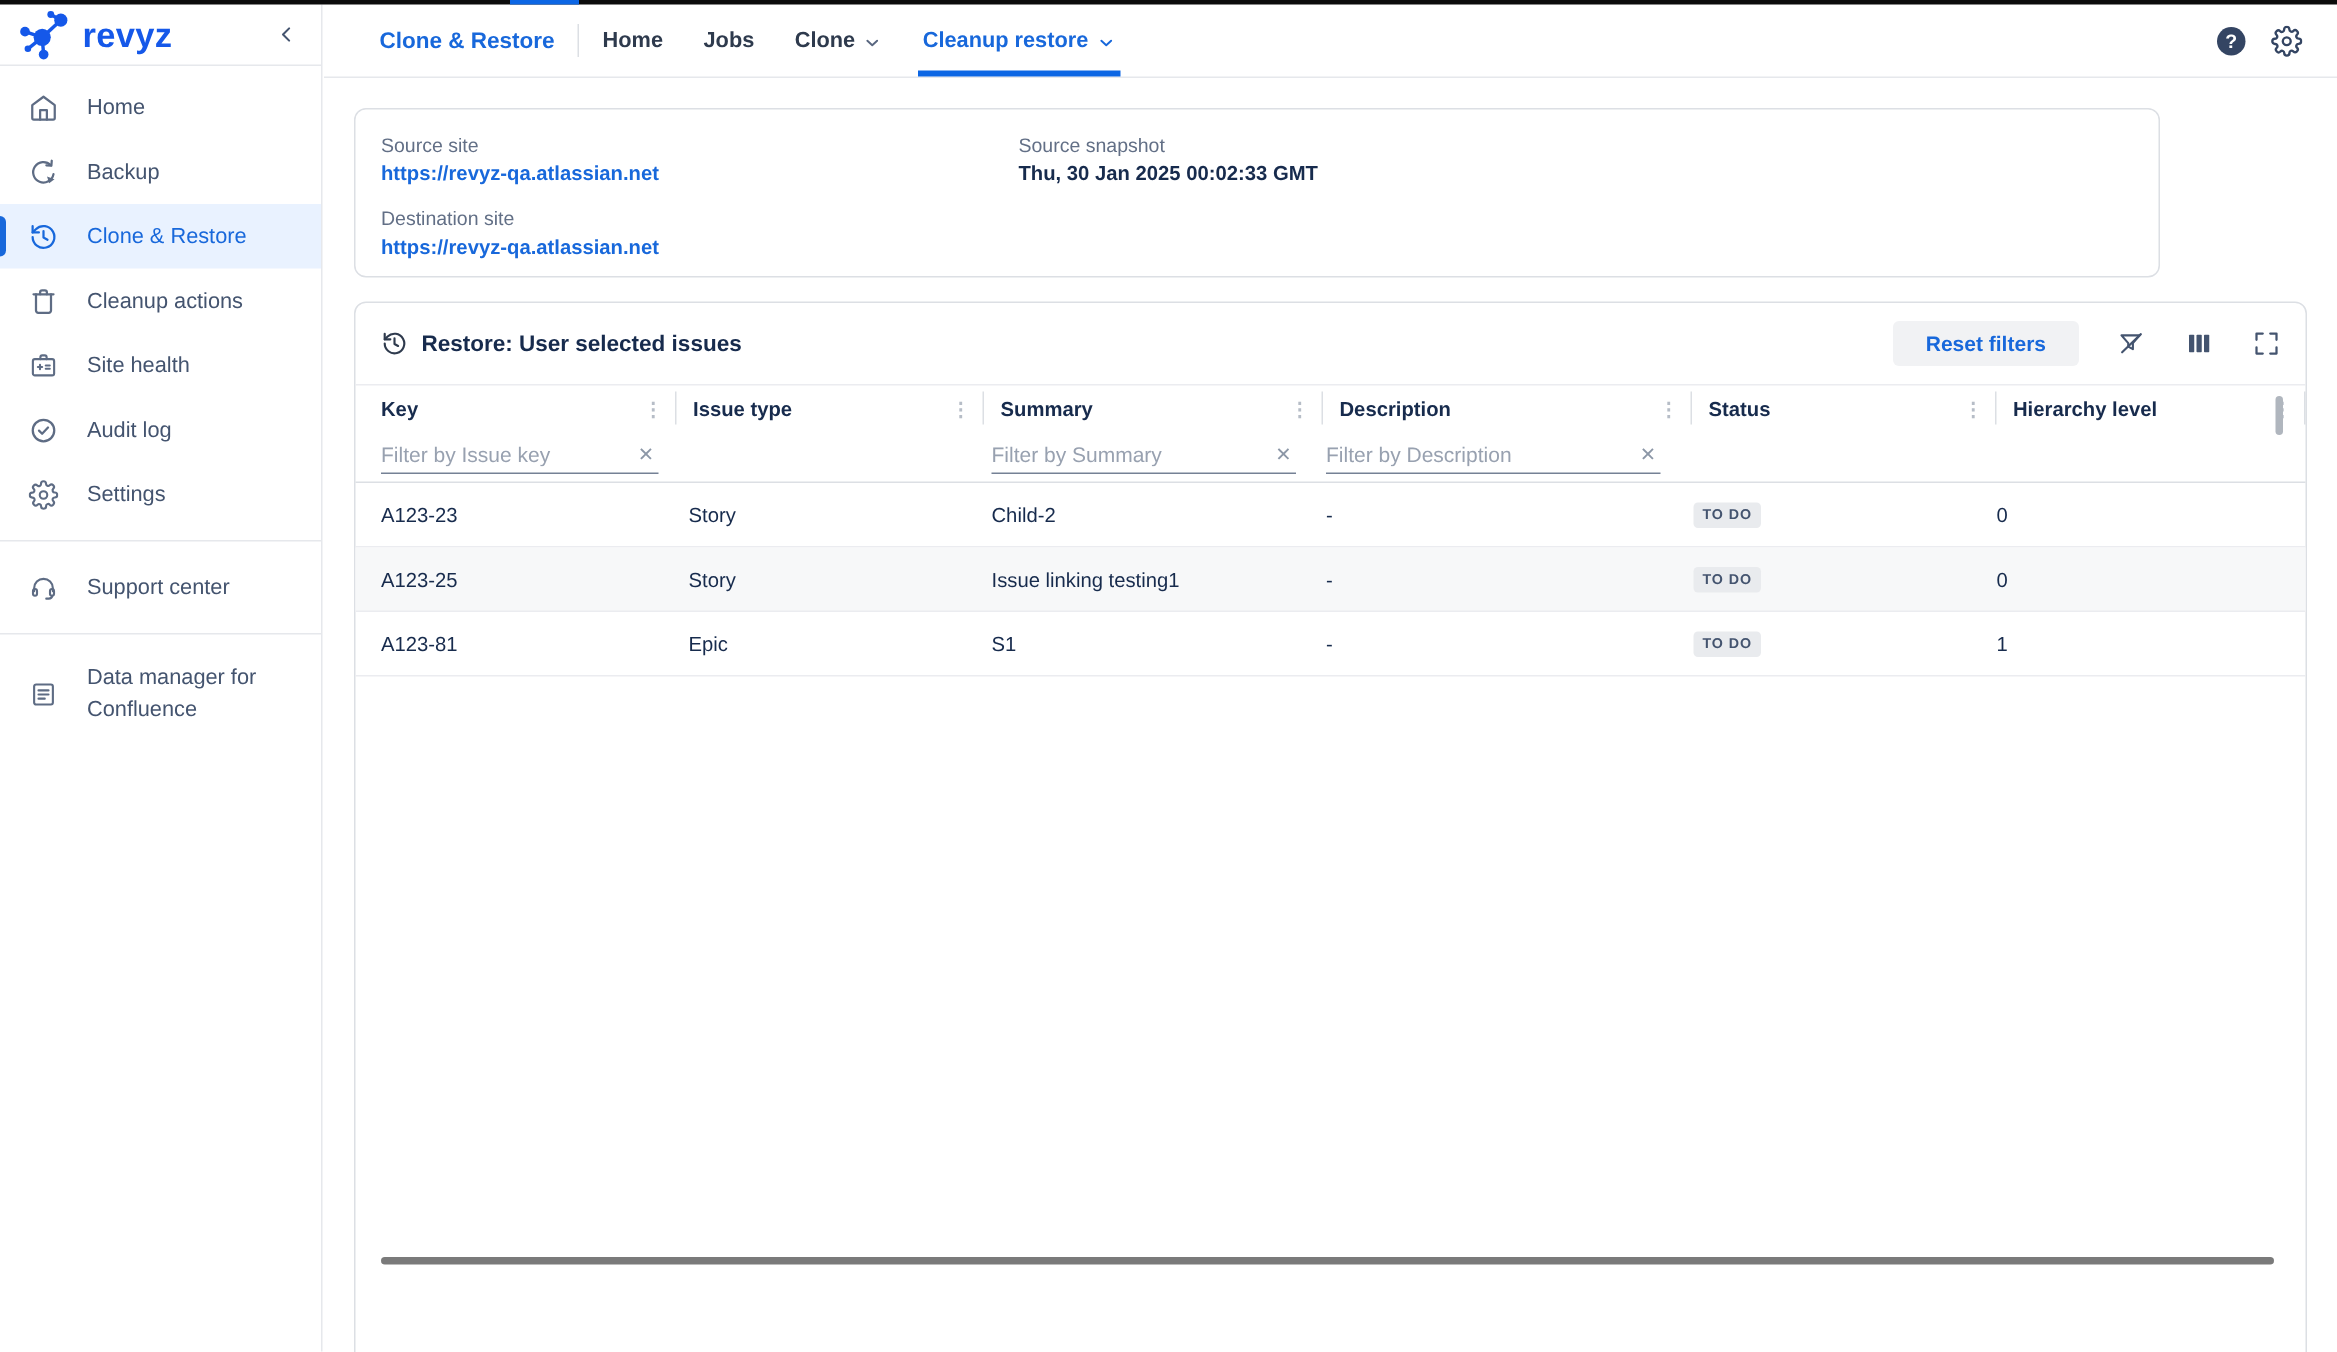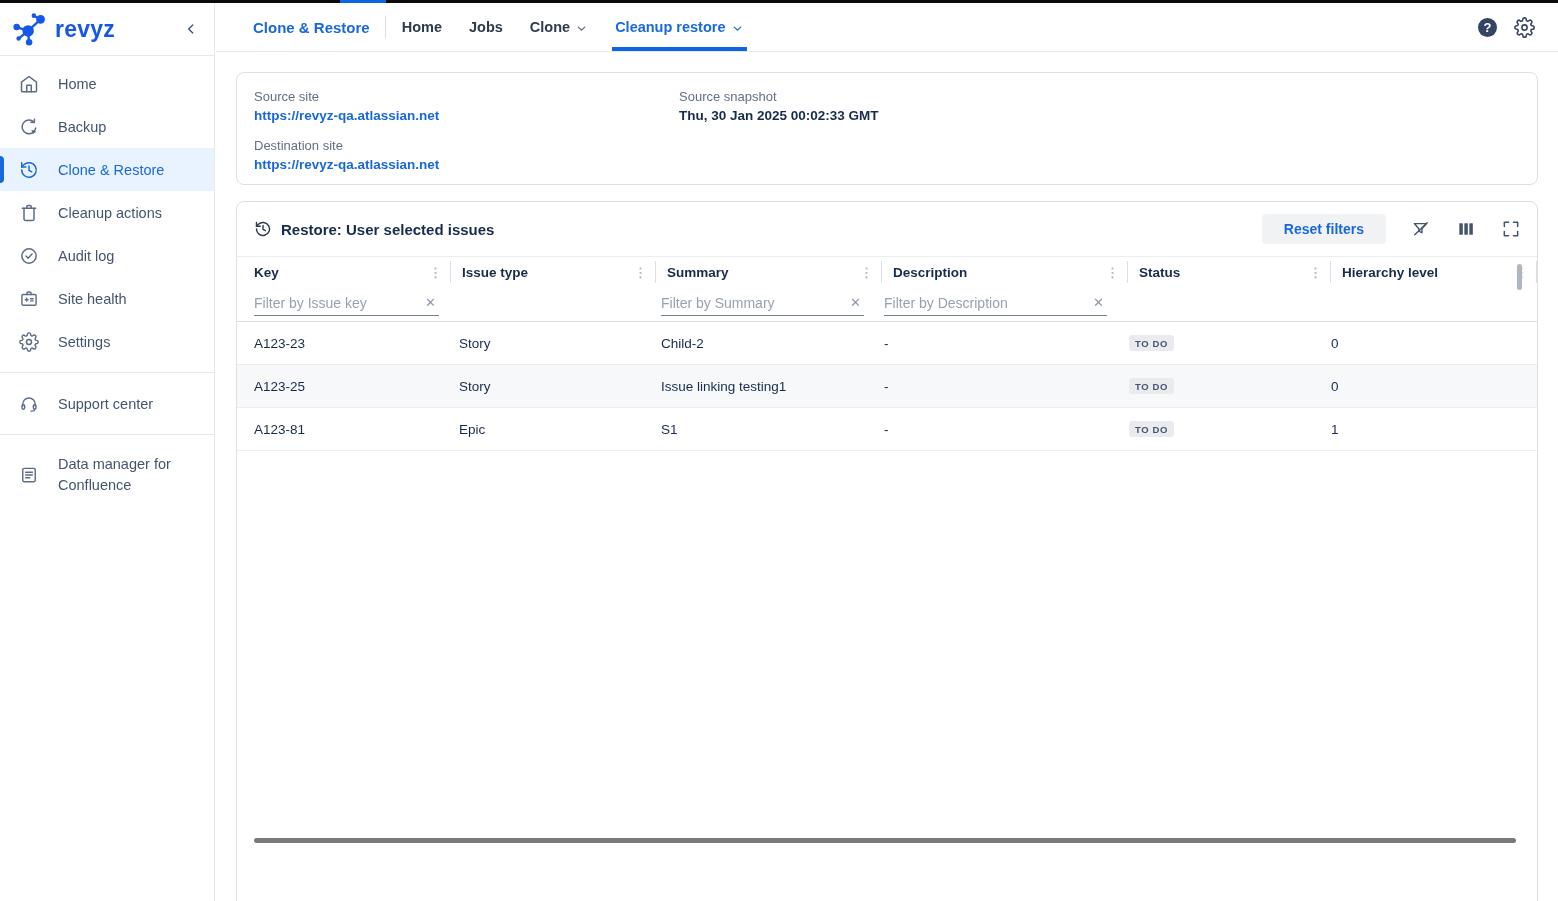--- a/index.html
+++ b/index.html
@@ -6,21 +6,21 @@
   html,body { width:1558px; height:901px; overflow:hidden; background:#fff;
     font-family:"Liberation Sans", sans-serif; color:#172B4D; }
 
   
   .top-strip { position:absolute; left:0; top:0; width:100%; height:3px; background:#0b0b0b; z-index:30; }
   .top-strip-progress { position:absolute; left:340px; top:0; width:46px; height:3px; background:#0C66E4; }
 
   
   .sidebar { position:absolute; left:0; top:3px; width:215px; bottom:0; background:#fff;
     border-right:1px solid #E6E8EC; z-index:10; }
-  .sidebar-header { height:53px; display:flex; align-items:center; padding:0 16px 0 10px;
+  .sidebar-header { height:41px; display:flex; align-items:center; padding:0 16px 0 10px;
     border-bottom:1px solid #E6E8EC; }
   .brand { display:flex; align-items:center; gap:3px; }
   .brand-text { font-size:23px; font-weight:700; color:#1558E9; letter-spacing:.2px; }
   .collapse-btn { margin-left:auto; color:#44546F; cursor:pointer; display:flex; }
   .collapse-btn svg { width:14px; height:14px; }
 
   .nav { padding-top:6px; }
   .nav-item { position:relative; height:43px; display:flex; align-items:center; gap:19px;
     padding-left:19px; font-size:14.5px; color:#44546F; cursor:pointer; }
   .nav-item svg { width:20px; height:20px; color:#5E6C84; flex:none; }
@@ -47,21 +47,21 @@
     background:#0C66E4; }
   .topbar-actions { margin-left:auto; display:flex; align-items:center; gap:17px; padding-right:23px; }
   .help-btn { width:19px; height:19px; border-radius:50%; background:#344563; color:#fff;
     font-size:13px; font-weight:700; display:flex; align-items:center; justify-content:center; cursor:pointer; }
   .gear-btn { display:flex; cursor:pointer; }
   .gear-btn svg { width:21px; height:21px; color:#344563; }
 
   
   .main { position:absolute; left:216px; top:52px; right:0; bottom:0; background:#fff; }
 
-  .info-card { position:absolute; left:20px; top:20px; width:1302px; height:113px;
+  .info-card { position:absolute; left:20px; top:20px; width:1204px; height:113px;
     border:1px solid #DCDFE4; border-radius:8px; display:flex; padding:16px 0 0 17px; background:#fff; }
   .info-col { display:flex; flex-direction:column; gap:15px; }
   .info-col.c1 { width:425px; } .info-col.c2 { width:427px; }
   .info-label { font-size:13px; color:#626F86; margin-bottom:4px; }
   .info-value { font-size:13.5px; font-weight:700; color:#172B4D; }
   .info-value.link { color:#1868DB; cursor:pointer; }
 
   .table-card { position:absolute; left:20px; top:149px; width:1302px; height:812px;
     border:1px solid #DCDFE4; border-radius:8px; background:#fff; display:flex; flex-direction:column; }
 
@@ -188,34 +188,34 @@
     </div>
     <div class="nav-item">
       <svg viewBox="0 0 24 24" fill="none" stroke="currentColor" stroke-width="1.8" stroke-linecap="round" stroke-linejoin="round">
           <line x1="4" y1="6.2" x2="20" y2="6.2"></line>
           <path d="M18 6.2v13a1.8 1.8 0 0 1-1.8 1.8H7.8A1.8 1.8 0 0 1 6 19.2v-13"></path>
           <path d="M9.3 6.2V4.6A1.6 1.6 0 0 1 10.9 3h2.2a1.6 1.6 0 0 1 1.6 1.6v1.6"></path>
         </svg>
       <span class="nav-label">Cleanup actions</span>
     </div>
     <div class="nav-item">
-      <svg viewBox="0 0 24 24" fill="none" stroke="currentColor" stroke-width="1.8" stroke-linecap="round" stroke-linejoin="round">
-          <circle cx="12" cy="12" r="8.6"></circle>
-          <polyline points="8.4 12.1 10.9 14.6 15.6 9.6"></polyline>
-        </svg>
-      <span class="nav-label">Audit log</span>
-    </div>
-    <div class="nav-item">
       <svg viewBox="0 0 24 24" fill="none" stroke="currentColor" stroke-width="1.7" stroke-linecap="round" stroke-linejoin="round">
           <rect x="3.5" y="6.5" width="17" height="13" rx="1.6"></rect>
           <path d="M9.5 6.5V5A1.5 1.5 0 0 1 11 3.5h2A1.5 1.5 0 0 1 14.5 5v1.5"></path>
           <path d="M7.5 12.8h3.4M9.2 11.1v3.4"></path>
           <path d="M13.8 11.6h3.2M13.8 14.2h3.2"></path>
         </svg>
       <span class="nav-label">Site health</span>
+    </div>
+    <div class="nav-item">
+      <svg viewBox="0 0 24 24" fill="none" stroke="currentColor" stroke-width="1.8" stroke-linecap="round" stroke-linejoin="round">
+          <circle cx="12" cy="12" r="8.6"></circle>
+          <polyline points="8.4 12.1 10.9 14.6 15.6 9.6"></polyline>
+        </svg>
+      <span class="nav-label">Audit log</span>
     </div>
     <div class="nav-item">
       <svg viewBox="0 0 24 24" fill="none" stroke="currentColor" stroke-width="1.7" stroke-linecap="round" stroke-linejoin="round">
           <circle cx="12" cy="12" r="3"></circle>
           <path d="M19.4 15a1.65 1.65 0 0 0 .33 1.82l.06.06a2 2 0 0 1-2.83 2.83l-.06-.06a1.65 1.65 0 0 0-1.82-.33 1.65 1.65 0 0 0-1 1.51V21a2 2 0 0 1-4 0v-.09a1.65 1.65 0 0 0-1-1.51 1.65 1.65 0 0 0-1.82.33l-.06.06a2 2 0 0 1-2.83-2.83l.06-.06a1.65 1.65 0 0 0 .33-1.82 1.65 1.65 0 0 0-1.51-1H3a2 2 0 0 1 0-4h.09a1.65 1.65 0 0 0 1.51-1 1.65 1.65 0 0 0-.33-1.82l-.06-.06a2 2 0 0 1 2.83-2.83l.06.06a1.65 1.65 0 0 0 1.82.33h.08a1.65 1.65 0 0 0 1-1.51V3a2 2 0 0 1 4 0v.09a1.65 1.65 0 0 0 1 1.51h.08a1.65 1.65 0 0 0 1.82-.33l.06-.06a2 2 0 0 1 2.83 2.83l-.06.06a1.65 1.65 0 0 0-.33 1.82v.08a1.65 1.65 0 0 0 1.51 1H21a2 2 0 0 1 0 4h-.09a1.65 1.65 0 0 0-1.51 1z"></path>
         </svg>
       <span class="nav-label">Settings</span>
     </div>
 
     <hr class="nav-divider">

